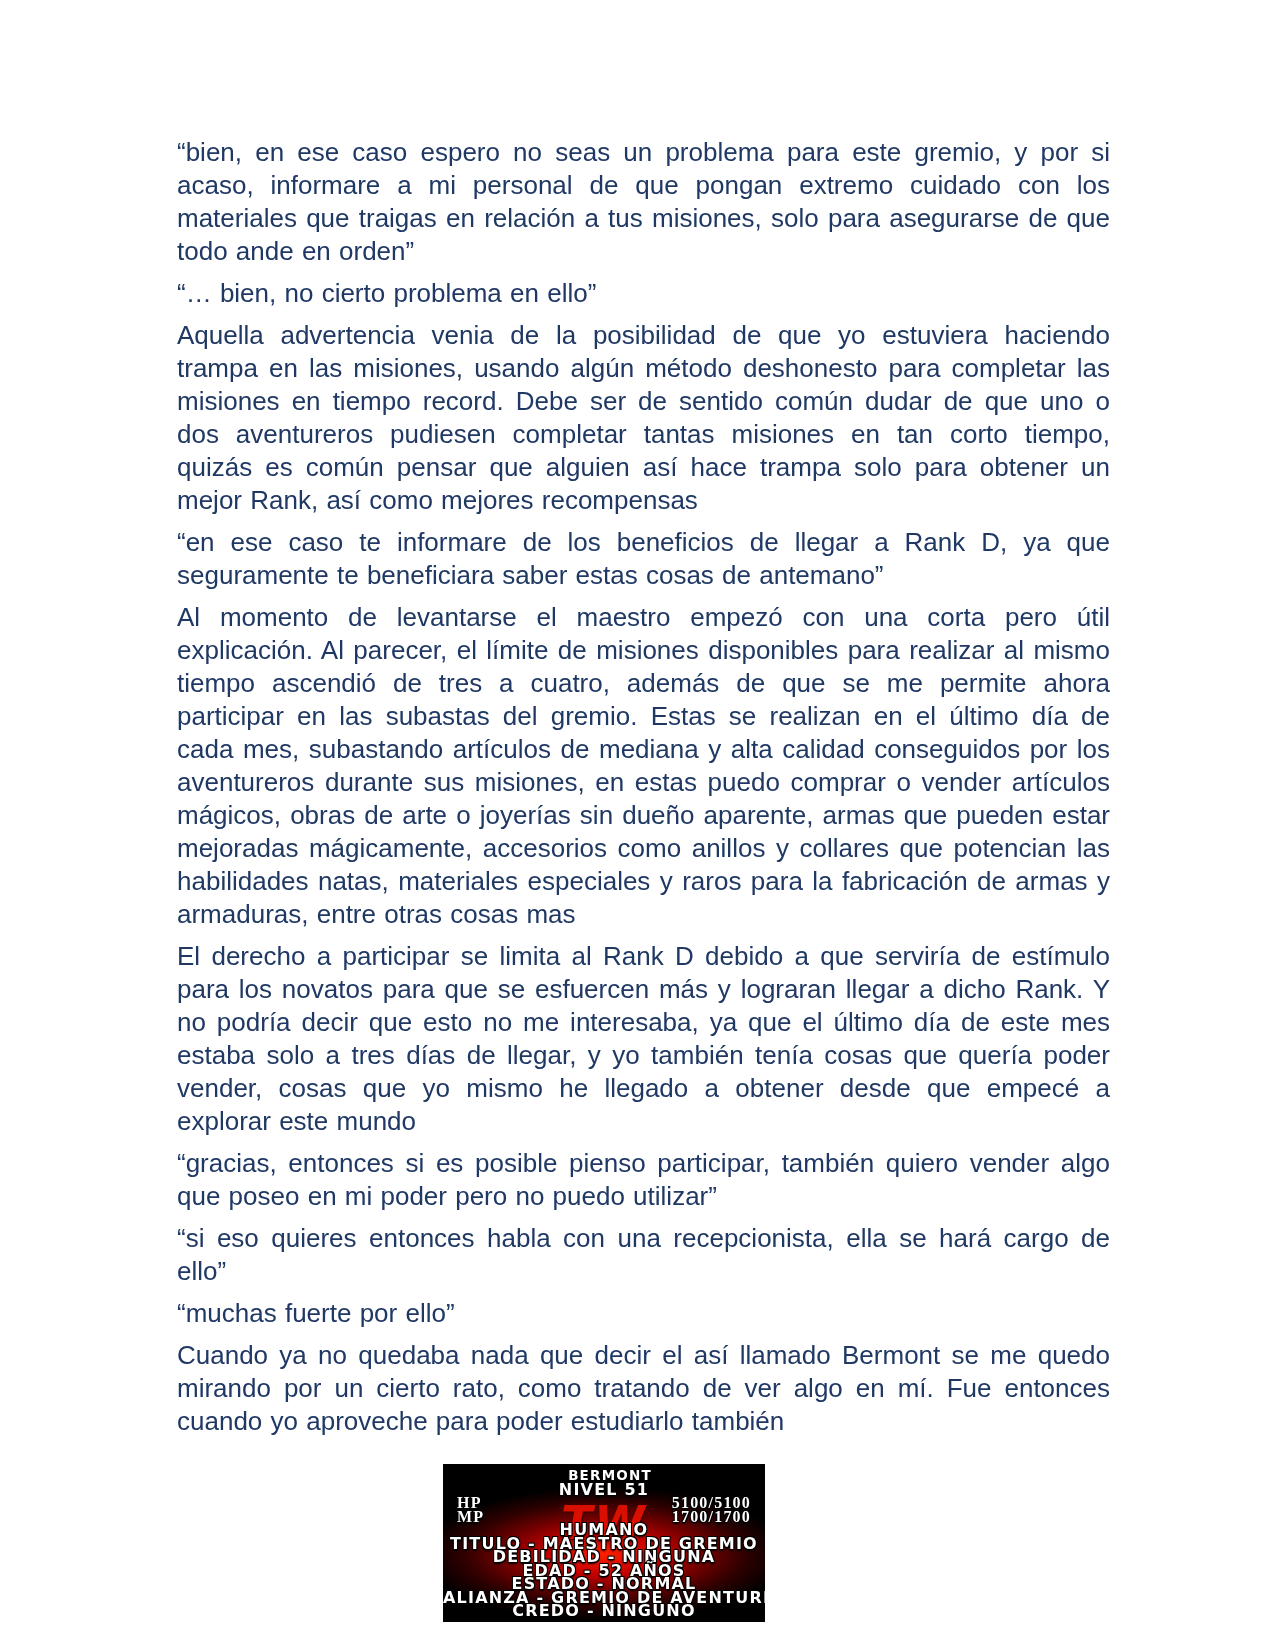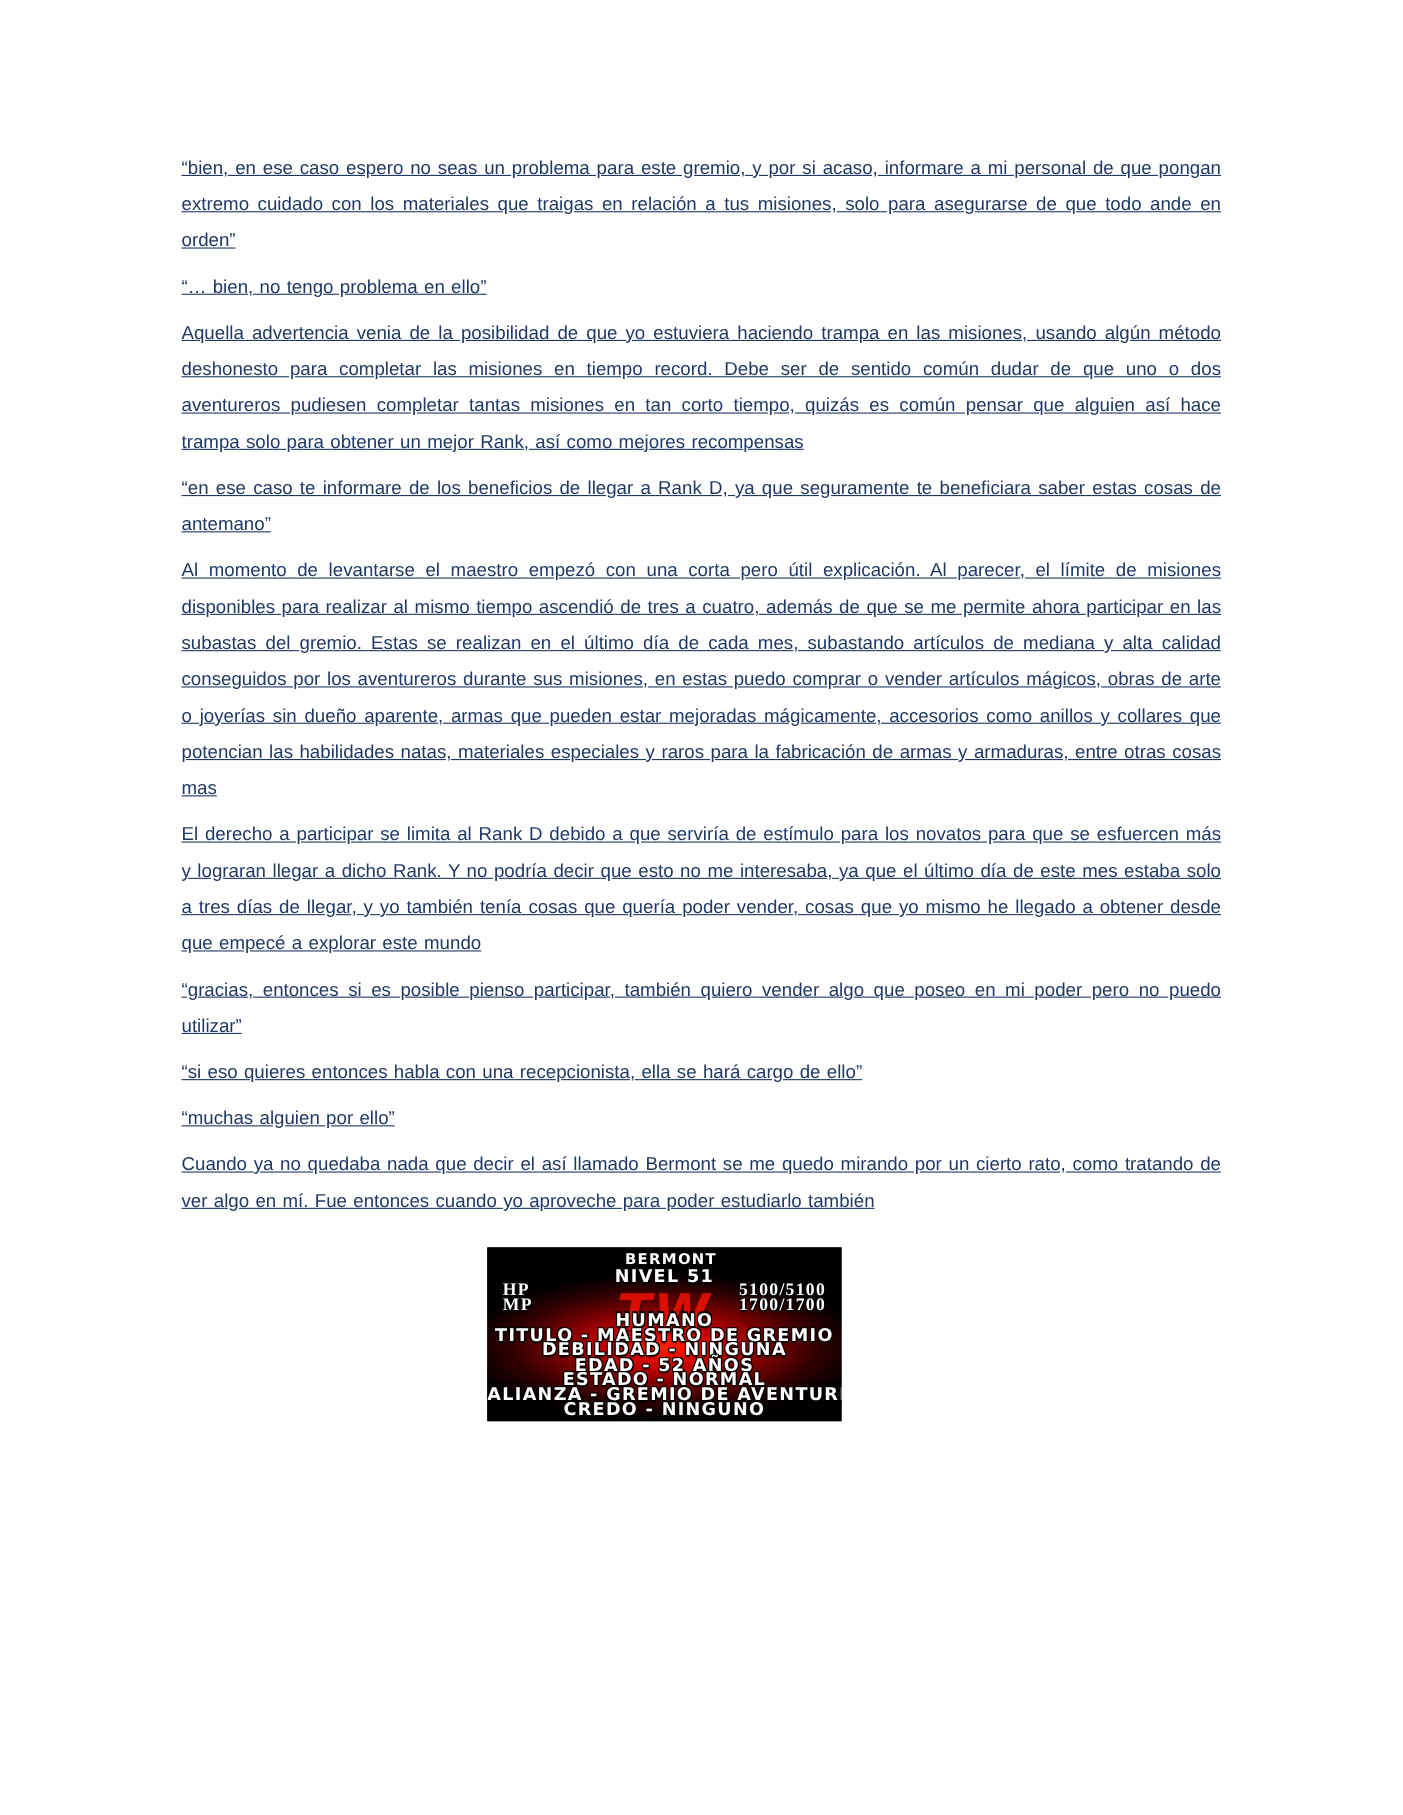--- a/index.html
+++ b/index.html
@@ -6,26 +6,25 @@
   html, body { margin: 0; padding: 0; background: #ffffff; }
   .page {
     width: 1275px;
     min-height: 1650px;
     background: #ffffff;
     padding: 136px 165px 60px 165px;
     font-family: "Liberation Sans", sans-serif;
     color: #1f3864;
   }
   p.doc {
-    font-size: 17px;
+    font-size: 26px;
     line-height: 33px;
     text-align: justify;
-    margin: 0 0 9px 0;
+    margin: 0 0 9px 12px;
     word-spacing: 1px;
-    text-decoration: underline;
   }
   .figure-wrap {
     margin: 26px 0 26px 278px;
     width: 322px;
   }
   .status-box {
     position: relative;
     width: 322px;
     height: 158px;
     overflow: hidden;
@@ -71,28 +70,28 @@
     text-shadow: 0 0 8px #5a0000, 1px 1px 0 #200000;
     opacity: 0.95;
   }
 </style>
 </head>
 <body>
 
 <div class="page">
 
   <p class="doc">“bien, en ese caso espero no seas un problema para este gremio, y por si acaso, informare a mi personal de que pongan extremo cuidado con los materiales que traigas en relación a tus misiones, solo para asegurarse de que todo ande en orden”</p>
-  <p class="doc">“… bien, no tengo problema en ello”</p>
+  <p class="doc">“… bien, no cierto problema en ello”</p>
   <p class="doc">Aquella advertencia venia de la posibilidad de que yo estuviera haciendo trampa en las misiones, usando algún método deshonesto para completar las misiones en tiempo record. Debe ser de sentido común dudar de que uno o dos aventureros pudiesen completar tantas misiones en tan corto tiempo, quizás es común pensar que alguien así hace trampa solo para obtener un mejor Rank, así como mejores recompensas</p>
   <p class="doc">“en ese caso te informare de los beneficios de llegar a Rank D, ya que seguramente te beneficiara saber estas cosas de antemano”</p>
   <p class="doc">Al momento de levantarse el maestro empezó con una corta pero útil explicación. Al parecer, el límite de misiones disponibles para realizar al mismo tiempo ascendió de tres a cuatro, además de que se me permite ahora participar en las subastas del gremio. Estas se realizan en el último día de cada mes, subastando artículos de mediana y alta calidad conseguidos por los aventureros durante sus misiones, en estas puedo comprar o vender artículos mágicos, obras de arte o joyerías sin dueño aparente, armas que pueden estar mejoradas mágicamente, accesorios como anillos y collares que potencian las habilidades natas, materiales especiales y raros para la fabricación de armas y armaduras, entre otras cosas mas</p>
   <p class="doc">El derecho a participar se limita al Rank D debido a que serviría de estímulo para los novatos para que se esfuercen más y lograran llegar a dicho Rank. Y no podría decir que esto no me interesaba, ya que el último día de este mes estaba solo a tres días de llegar, y yo también tenía cosas que quería poder vender, cosas que yo mismo he llegado a obtener desde que empecé a explorar este mundo</p>
   <p class="doc">“gracias, entonces si es posible pienso participar, también quiero vender algo que poseo en mi poder pero no puedo utilizar”</p>
   <p class="doc">“si eso quieres entonces habla con una recepcionista, ella se hará cargo de ello”</p>
-  <p class="doc">“muchas alguien por ello”</p>
+  <p class="doc">“muchas fuerte por ello”</p>
   <p class="doc">Cuando ya no quedaba nada que decir el así llamado Bermont se me quedo mirando por un cierto rato, como tratando de ver algo en mí. Fue entonces cuando yo aproveche para poder estudiarlo también</p>
 
   <div class="figure-wrap">
     <div class="status-box">
       <div class="watermark">TW</div>
       <div class="sb-line sb-title">BERMONT</div>
       <div class="sb-line">NIVEL 51</div>
       <div class="sb-row">
         <span>HP</span>
         <span>5100/5100</span>

